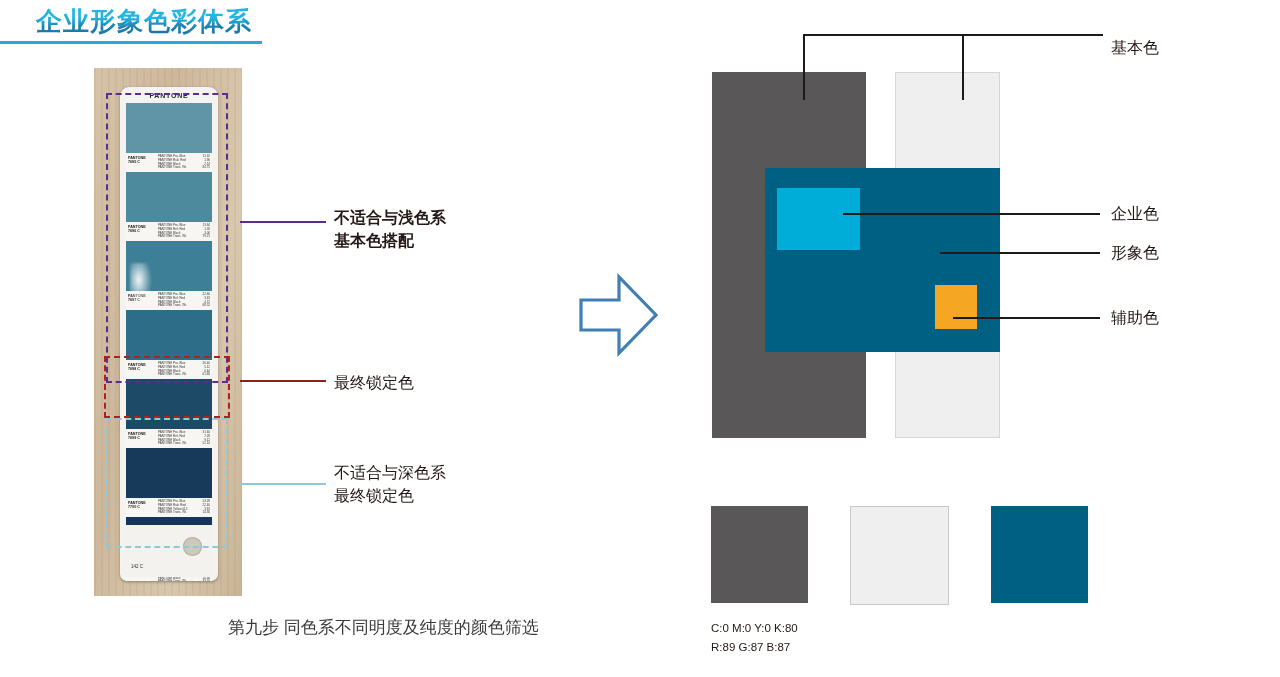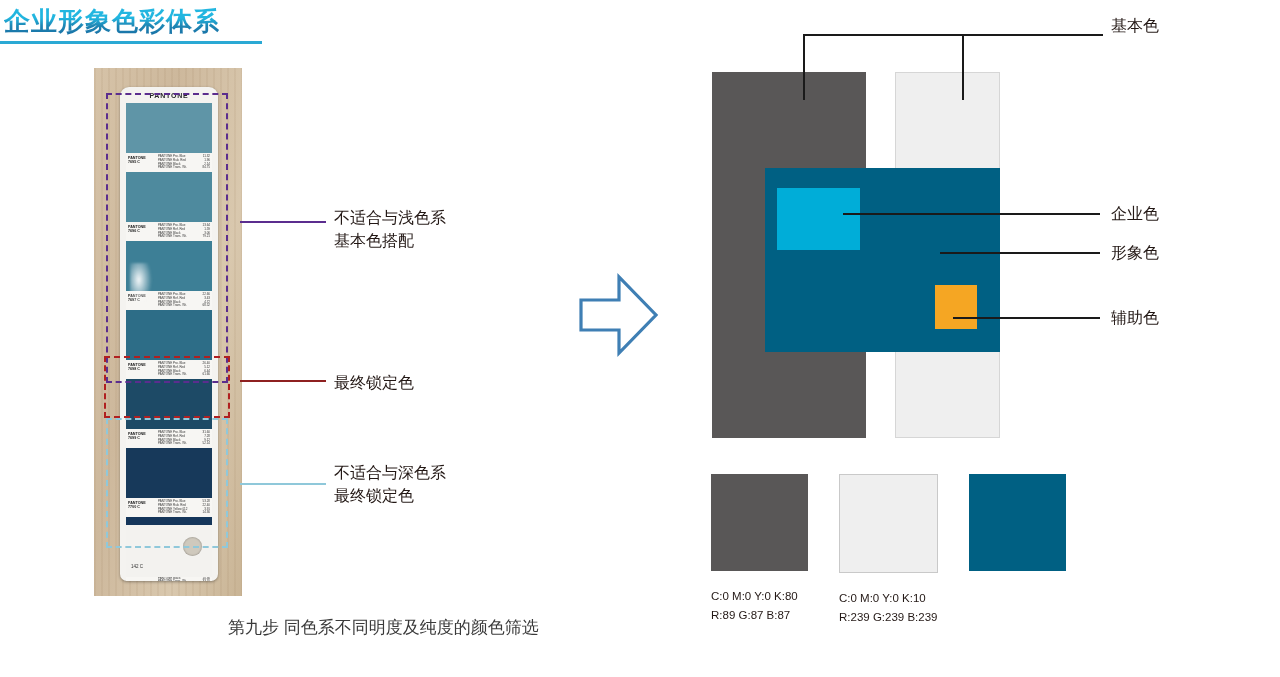--- a/index.html
+++ b/index.html
@@ -15,21 +15,21 @@
     position: relative;
     width: 1280px;
     height: 677px;
     background: #ffffff;
     overflow: hidden;
   }
 
   
   .title {
     position: absolute;
-    left: 4px;
+    left: 36px;
     top: 4px;
     font-size: 26px;
     font-weight: bold;
     letter-spacing: 1px;
     background: linear-gradient(180deg, #22b6e0 0%, #22b6e0 40%, #1e86b4 62%, #1668a0 100%);
     -webkit-background-clip: text;
     background-clip: text;
     color: #1e9dc8;
     -webkit-text-fill-color: transparent;
     white-space: nowrap;
@@ -385,21 +385,21 @@
 
     <div class="dashbox" style="left:12px; top:25px; width:122px; height:290px; border:2px dashed #5b2d8e;"></div>
     <div class="dashbox" style="left:10px; top:288px; width:126px; height:62px; border:2px dashed #b02020;"></div>
     <div class="dashbox" style="left:12px; top:350px; width:122px; height:130px; border:2px dashed #8fc8da;"></div>
   </div>
 
   <div class="lline" style="left:240px; top:221px; width:86px; background:#5b2d8e;"></div>
   <div class="lline" style="left:240px; top:380px; width:86px; background:#8e2020;"></div>
   <div class="lline" style="left:240px; top:483px; width:86px; background:#8fc8da;"></div>
 
-  <div class="anno" style="left:334px; top:206px;">不适合与浅色系
+  <div class="anno" style="left:334px; top:206px;font-weight:bold;">不适合与浅色系
 基本色搭配</div>
   <div class="anno" style="left:334px; top:371px;">最终锁定色</div>
   <div class="anno" style="left:334px; top:461px;">不适合与深色系
 最终锁定色</div>
 
   <div class="caption">第九步  同色系不同明度及纯度的颜色筛选</div>
 
   <div class="arrow">
     <svg width="82" height="86" viewBox="0 0 82 86" fill="none">
       <path d="M3 28 H41 V5 L78 43 L41 81 V58 H3 Z" stroke="#3f7fb4" stroke-width="3.2" fill="#ffffff" stroke-linejoin="miter"></path>
@@ -413,34 +413,32 @@
   <div class="block" style="left:935px; top:285px; width:42px; height:44px; background:#F5A623;"></div>
 
   <div class="connector" style="left:803px; top:34px; width:300px; height:1.6px;"></div>
   <div class="connector" style="left:803px; top:34px; width:1.6px; height:66px;"></div>
   <div class="connector" style="left:962px; top:34px; width:1.6px; height:66px;"></div>
 
   <div class="connector" style="left:843px; top:213px; width:257px; height:1.6px;"></div>
   <div class="connector" style="left:940px; top:252px; width:160px; height:1.6px;"></div>
   <div class="connector" style="left:953px; top:317px; width:147px; height:1.6px;"></div>
 
-  <div class="rlabel" style="left:1111px; top:16px;">基本色</div>
+  <div class="rlabel" style="left:1111px; top:38px;">基本色</div>
   <div class="rlabel" style="left:1111px; top:204px;">企业色</div>
   <div class="rlabel" style="left:1111px; top:243px;">形象色</div>
   <div class="rlabel" style="left:1111px; top:308px;">辅助色</div>
 
-  <div id="swatch-strip" style="position: absolute; left: 711px; top: 474px; display: flex; gap: 31px;">
+  <div id="swatch-strip" style="position: absolute; left: 711px; top: 506px; display: flex; gap: 42px;">
       <div class="swatch-wrap" style="position: relative;">
         <div class="swatch" style="background: rgb(89, 87, 87);"></div>
         <div class="swatch-text">C:0 M:0 Y:0 K:80
 R:89 G:87 B:87</div>
       </div>
       <div class="swatch-wrap" style="position: relative;">
         <div class="swatch" style="background: rgb(239, 239, 239); border: 1px solid rgb(201, 201, 201);"></div>
-        <div class="swatch-text">C:0 M:0 Y:0 K:10
-R:239 G:239 B:239</div>
       </div>
       <div class="swatch-wrap" style="position: relative;">
         <div class="swatch" style="background: rgb(0, 96, 131);"></div>
       </div>
     </div>
 
 </div>
 
 </body></html>

